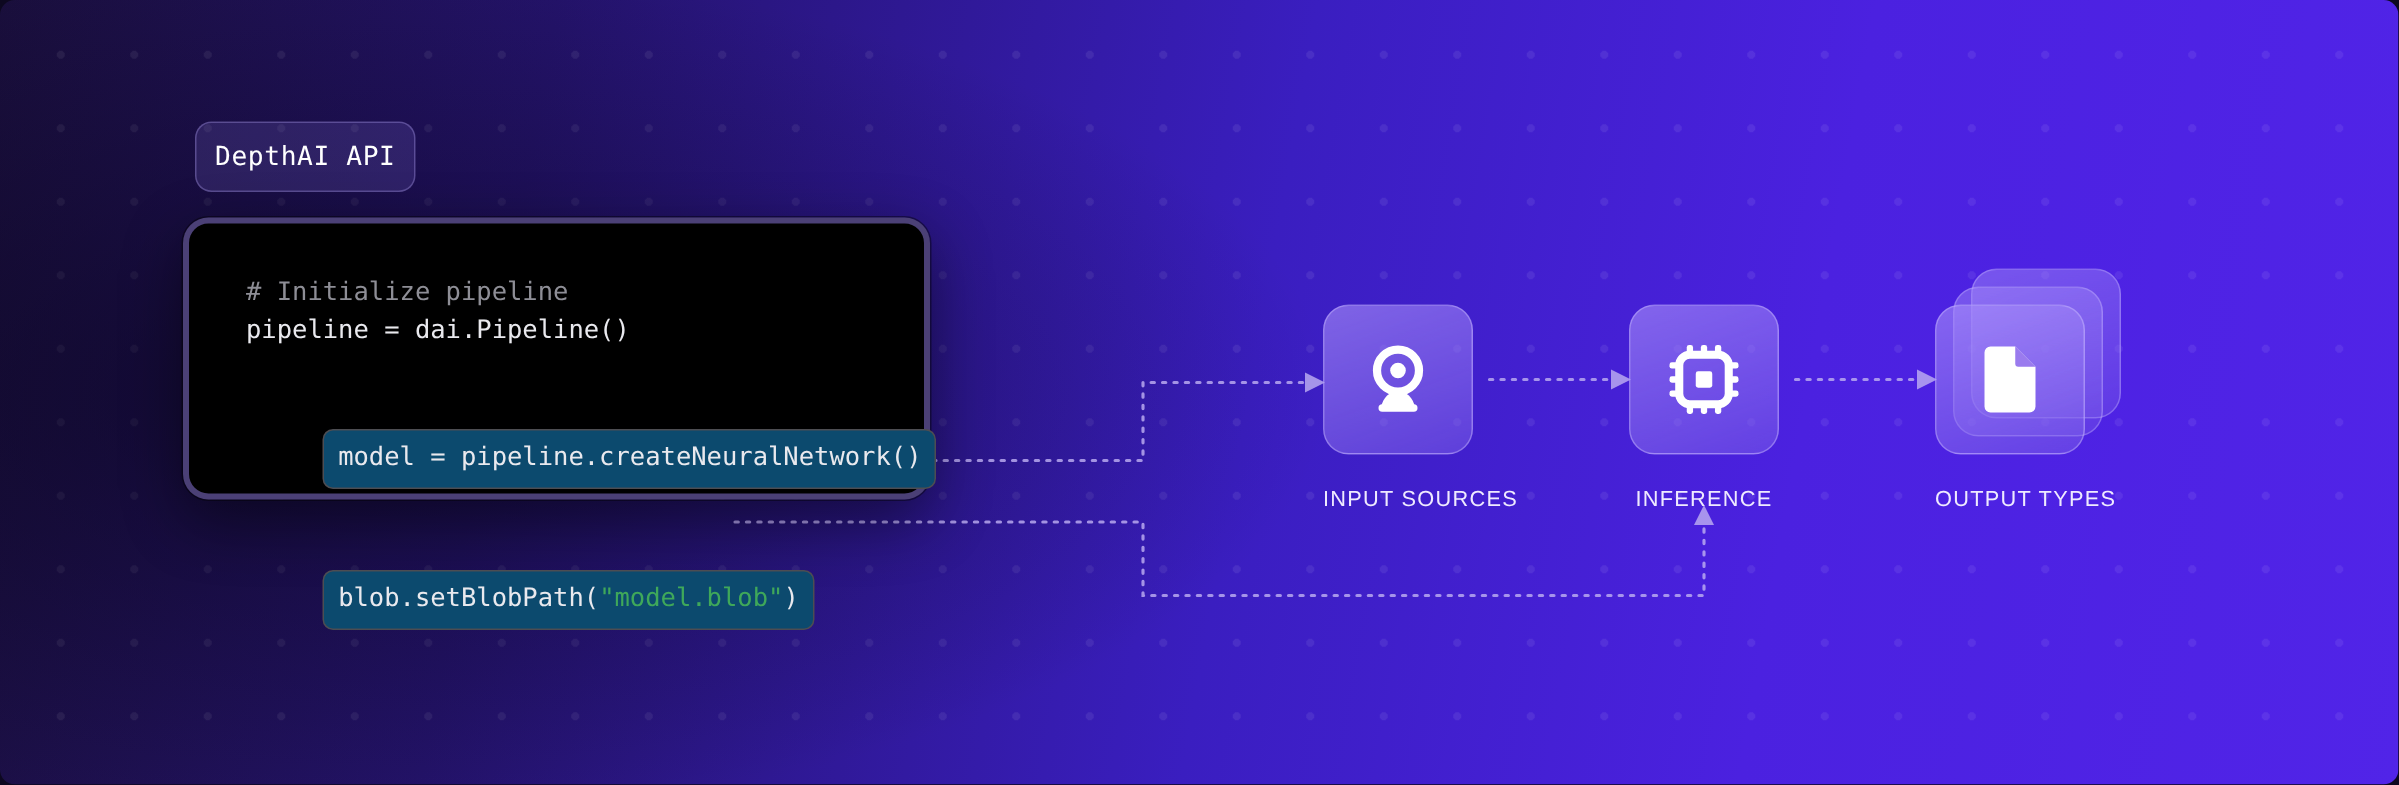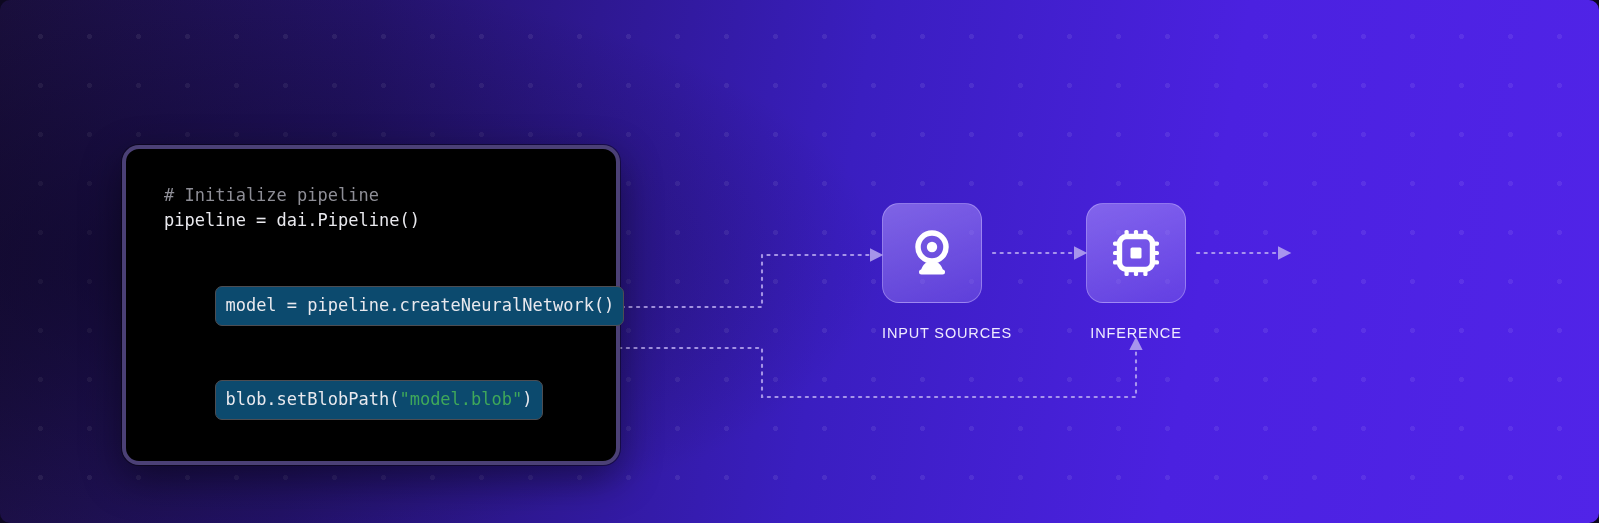--- a/index.html
+++ b/index.html
@@ -57,21 +57,21 @@
     font-size: 17.5px;
     letter-spacing: 0.4px;
   }
 
   
   .code-panel {
     position: absolute;
     left: 122px;
     top: 145px;
     width: 498px;
-    height: 320px;
+    height: 188px;
     box-sizing: border-box;
     border-radius: 17px;
     background: #000000;
     border: 4px solid rgba(150,128,235,0.50);
     box-shadow: 0 0 0 1px rgba(0,0,0,0.4), 0 14px 40px rgba(0,0,0,0.45);
     padding: 34px 0 0 38px;
   }
   .code-line {
     font-family: "DejaVu Sans Mono", monospace;
     font-size: 17px;
@@ -161,20 +161,23 @@
 
     <g>
       <path d="M993,253 L1076,253" fill="none" stroke="#bdaef2" stroke-width="2.1" stroke-dasharray="2.2 5.4" stroke-linecap="round" opacity="0.82" marker-end="url(#arr)"></path>
     </g>
 
     <g>
       <path d="M1197,253 L1280,253" fill="none" stroke="#bdaef2" stroke-width="2.1" stroke-dasharray="2.2 5.4" stroke-linecap="round" opacity="0.82" marker-end="url(#arr)"></path>
     </g>
   </svg>
 
+  <div class="badge">
+    <span>DepthAI API</span>
+  </div>
 
   <div class="code-panel">
     <div class="code-line comment"># Initialize pipeline</div>
     <div class="code-line">pipeline = dai.Pipeline()</div>
     <div class="code-spacer"></div>
 
     <div class="code-line">
       <span class="hl">model = pipeline.createNeuralNetwork()</span>
     </div>
 
@@ -216,14 +219,29 @@
           <circle cx="28" cy="22" r="14" fill="none" stroke="#ffffff" stroke-width="5.5"></circle>
           <circle cx="28" cy="22" r="5.2" fill="#ffffff"></circle>
           <path d="M16.5 47c1.5-7.2 6-11.2 11.5-11.2S38 39.8 39.5 47z" fill="#ffffff"></path>
           <rect x="15" y="44.5" width="26" height="5" rx="2.5" fill="#ffffff"></rect>
         </svg>
       </span>
     </div>
     <div class="node-label">INPUT SOURCES</div>
   </div>
 
+  <div class="node" style="left:1290px; top:203px; width:100px;">
+    <div style="position:relative; width:100px; height:100px;">
+      <div class="stack-back b1"></div>
+      <div class="stack-back b2"></div>
+      <div class="tile">
+        <span>
+          <svg class="ico" width="46" height="52" viewBox="0 0 46 52">
+            <path d="M6 4h20.5L40 17.5V44a4 4 0 0 1-4 4H10a4 4 0 0 1-4-4V8a4 4 0 0 1 4-4z" fill="#ffffff"></path>
+            <path d="M26.5 4 40 17.5H28.5a2 2 0 0 1-2-2z" fill="#9a7bee"></path>
+          </svg>
+        </span>
+      </div>
+    </div>
+    <div class="node-label">OUTPUT TYPES</div>
+  </div>
 
 </div>
 
 </body></html>

